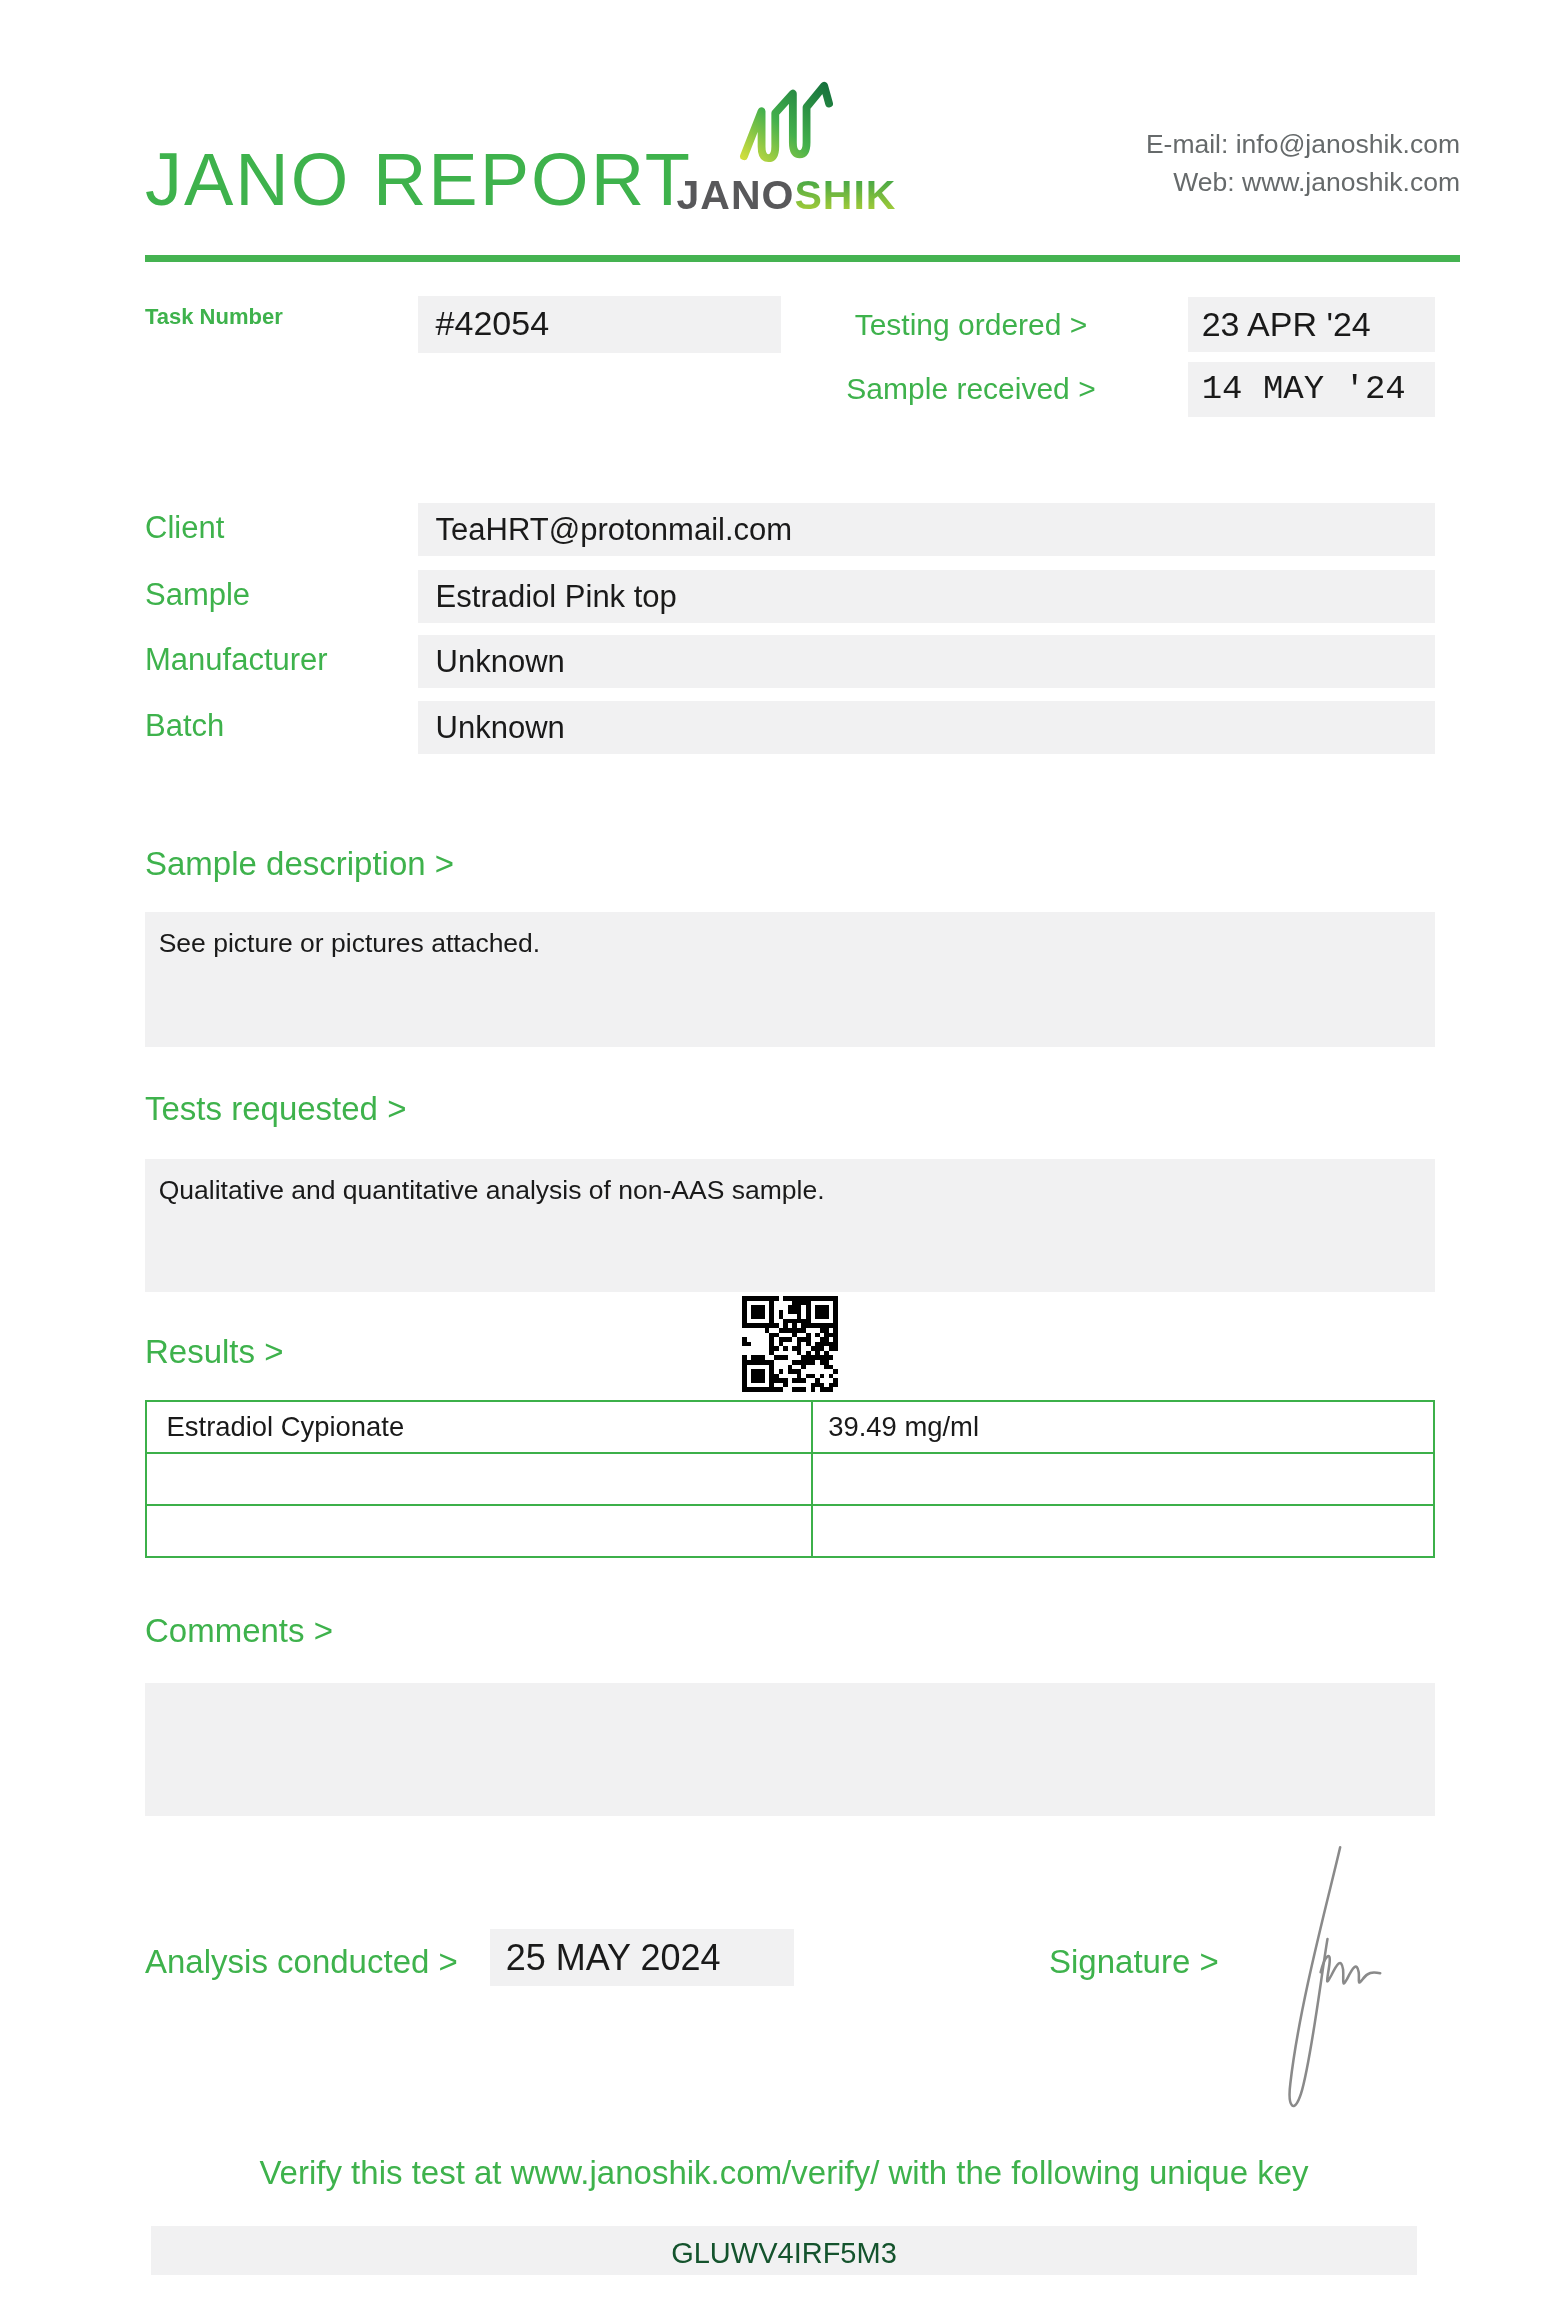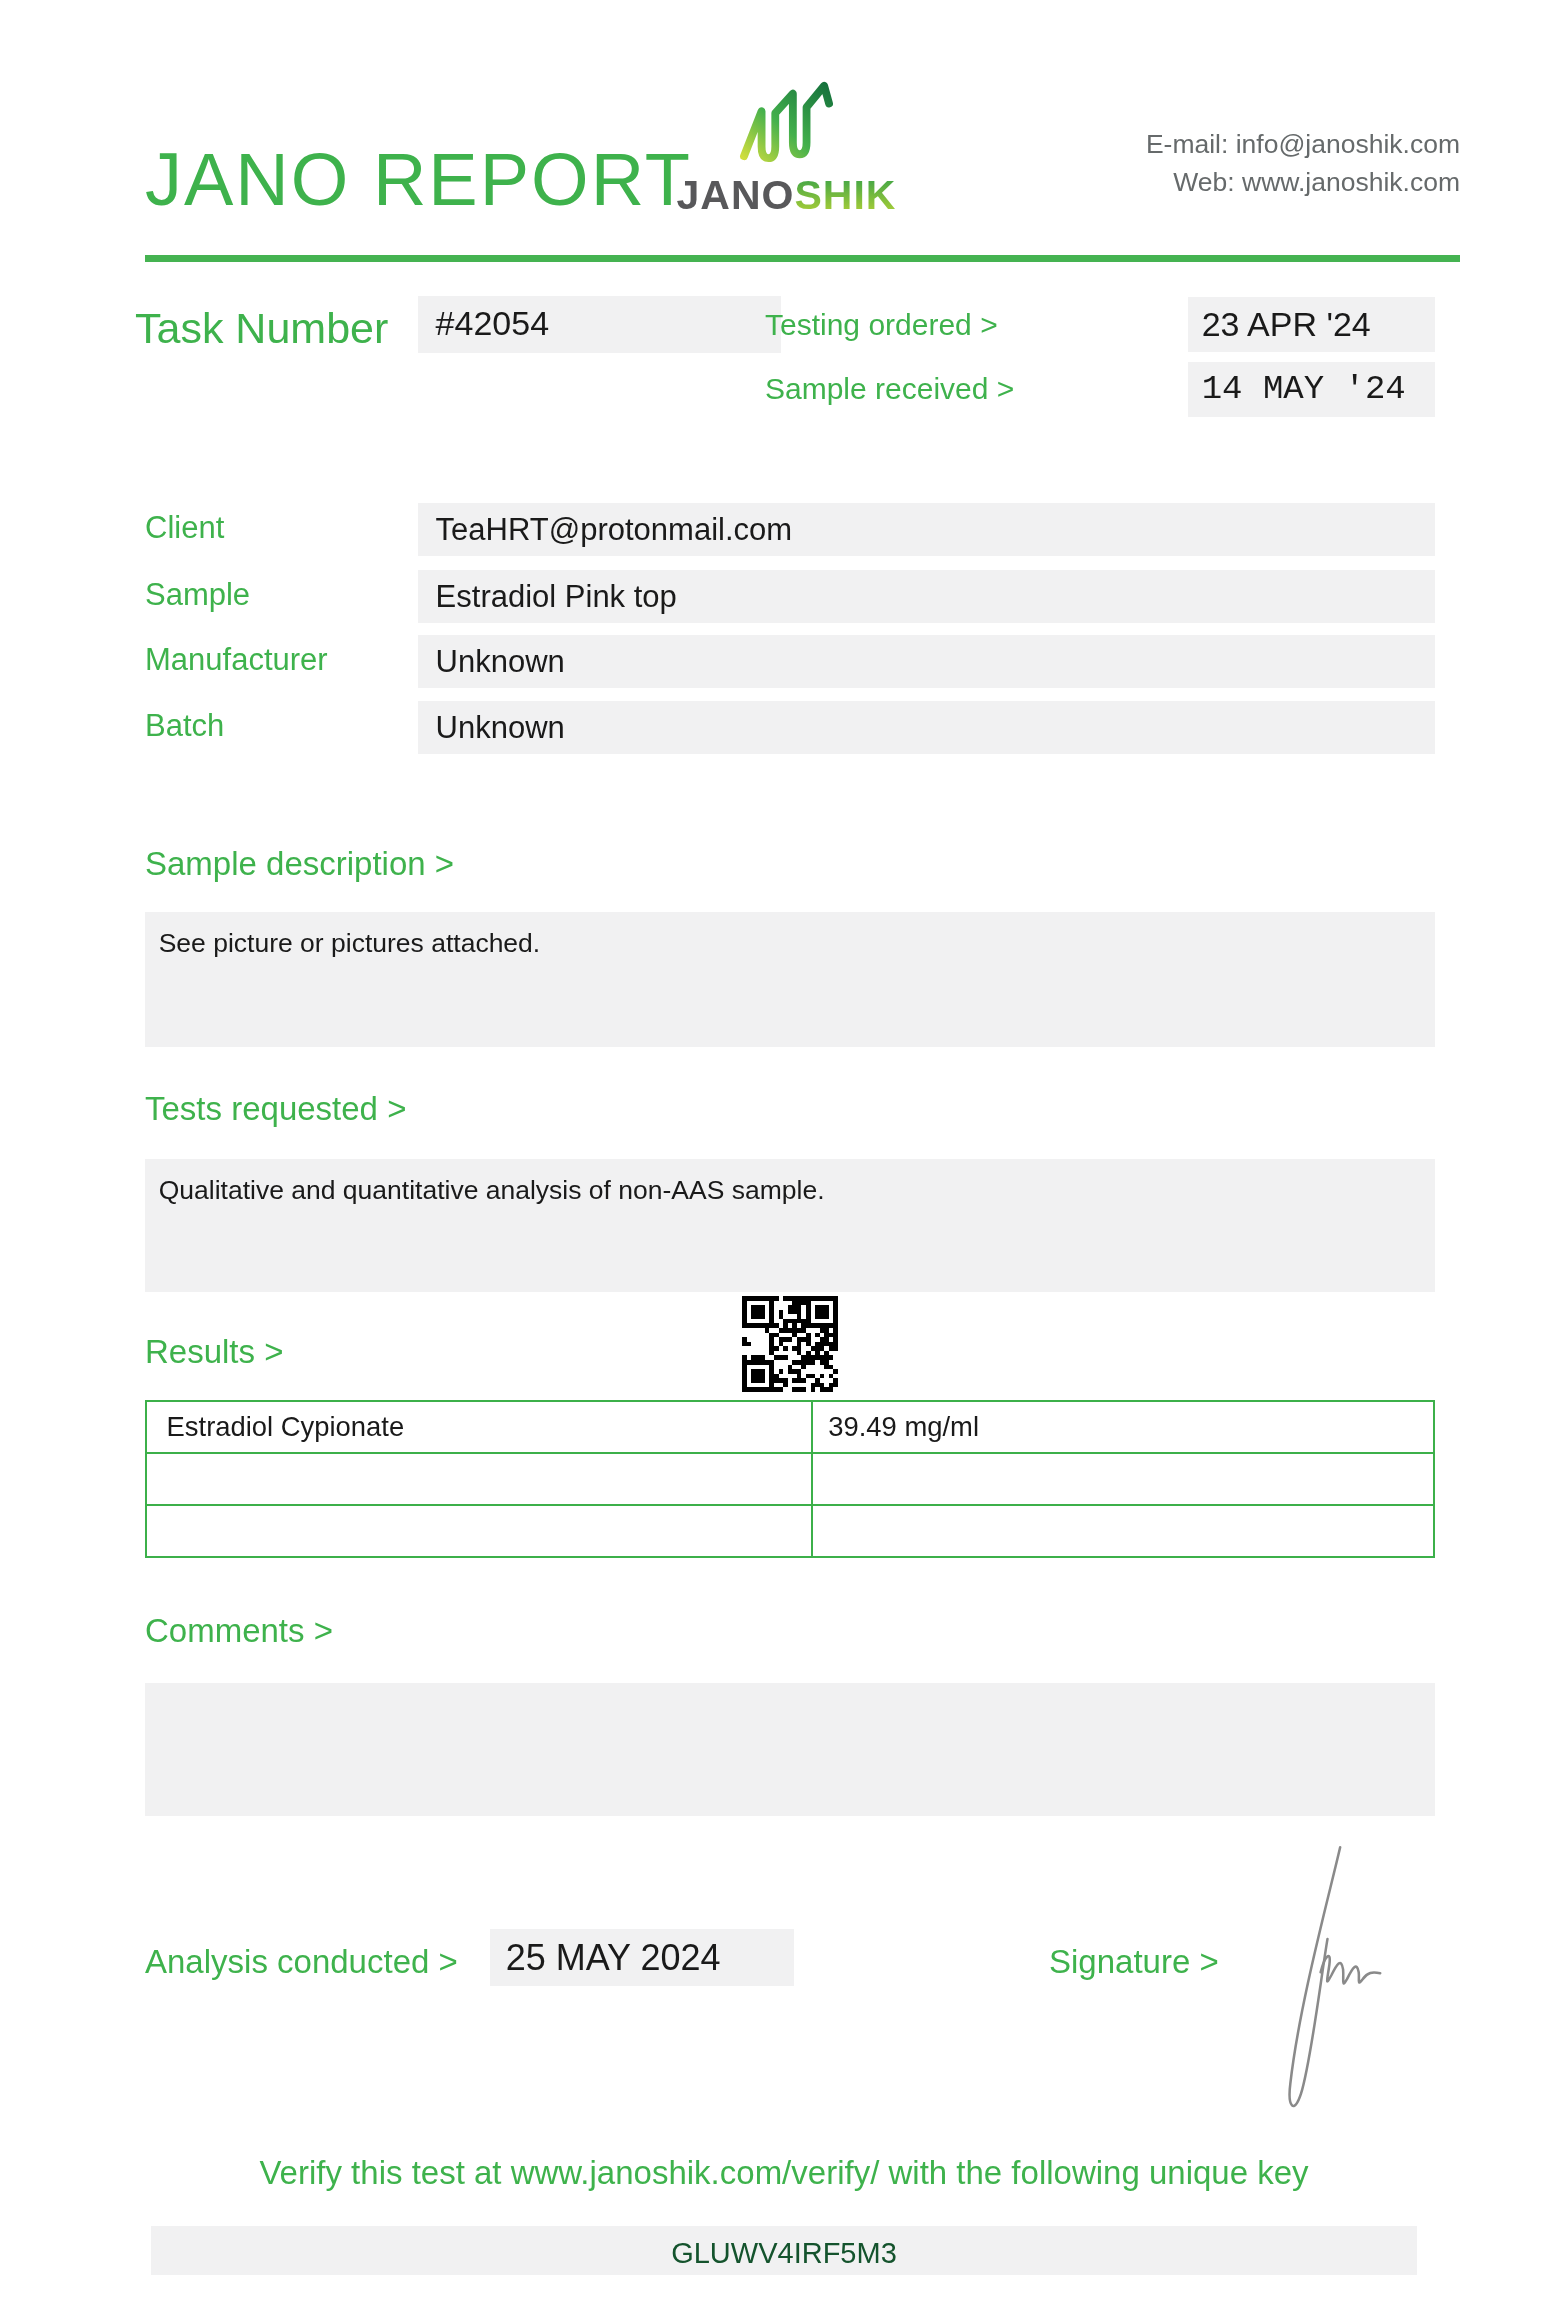--- a/index.html
+++ b/index.html
@@ -21,23 +21,23 @@
   
   .report-title{left:145px;top:137px;font-size:74px;color:var(--green);letter-spacing:2px;font-weight:400;}
   .logo-wrap{left:674px;top:78px;width:225px;text-align:center;}
   .logo-icon{display:block;margin:0 auto;}
   .logo-text{font-size:41px;font-weight:700;letter-spacing:1px;margin-top:5.9px;}
   .logo-jano{color:var(--jano);}
   .logo-shik{background:linear-gradient(to top,#b9d435,#2f9e49);-webkit-background-clip:text;background-clip:text;color:transparent;}
   .contact{right:108px;top:125px;text-align:right;font-size:26.5px;line-height:38px;color:var(--muted);}
   .rule{left:145px;top:255px;width:1315px;height:6.9px;background:#45b351;}
   
-  .task-label{left:135px;top:304px;font-size:43px;}
+  .task-label{left:145px;top:304px;font-size:22px;font-weight:bold;}
   .task-box{left:418px;top:296px;width:363px;height:57px;line-height:55px;padding-left:17.6px;font-size:34px;color:var(--ink);box-sizing:border-box;}
-  .date-label{width:412px;text-align:left;font-size:30px;}
+  .date-label{width:412px;text-align:center;font-size:30px;}
   .date-label-1{left:765px;top:308px;}
   .date-label-2{left:765px;top:372px;}
   .date-box{left:1188px;width:247px;height:55px;line-height:55px;padding-left:13.7px;font-size:34px;color:var(--ink);box-sizing:border-box;}
   .date-box-1{top:297px;}
   .date-box-2{top:362px;font-family:Liberation Mono, monospace;}
   
   .info-label{left:145px;font-size:31px;}
   .info-box{left:418px;width:1017px;height:53px;line-height:53px;padding-left:17.6px;font-size:31px;color:var(--ink);box-sizing:border-box;}
   
   .section-title{left:145px;font-size:33px;}

